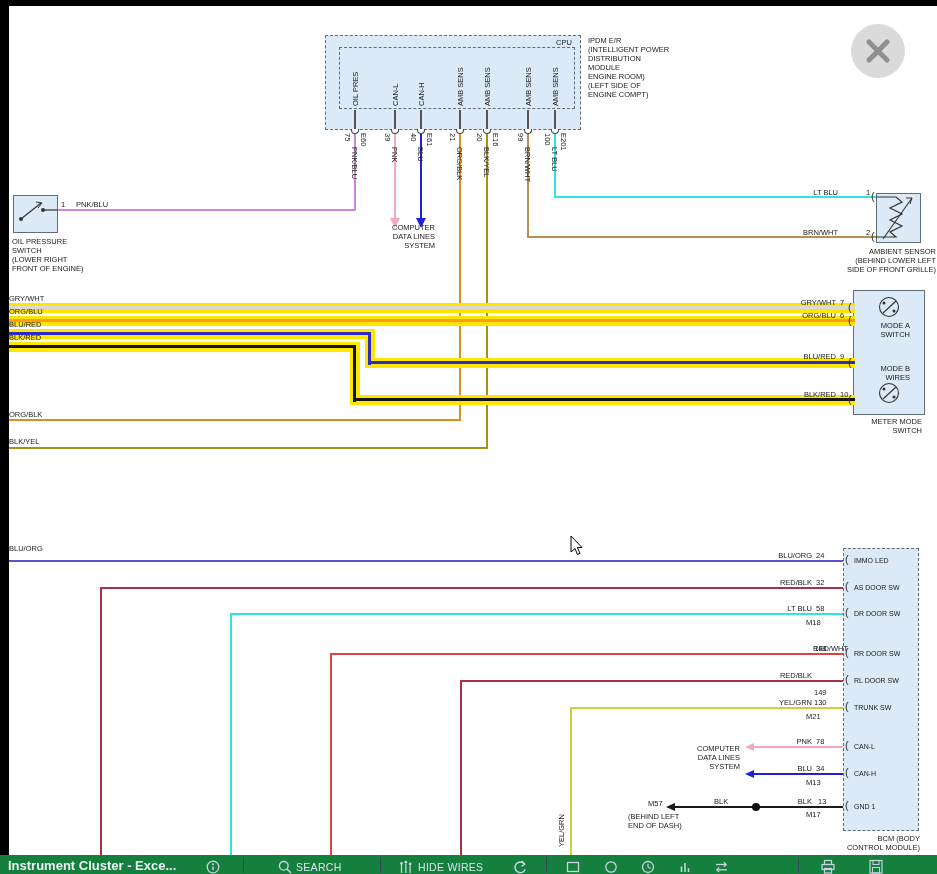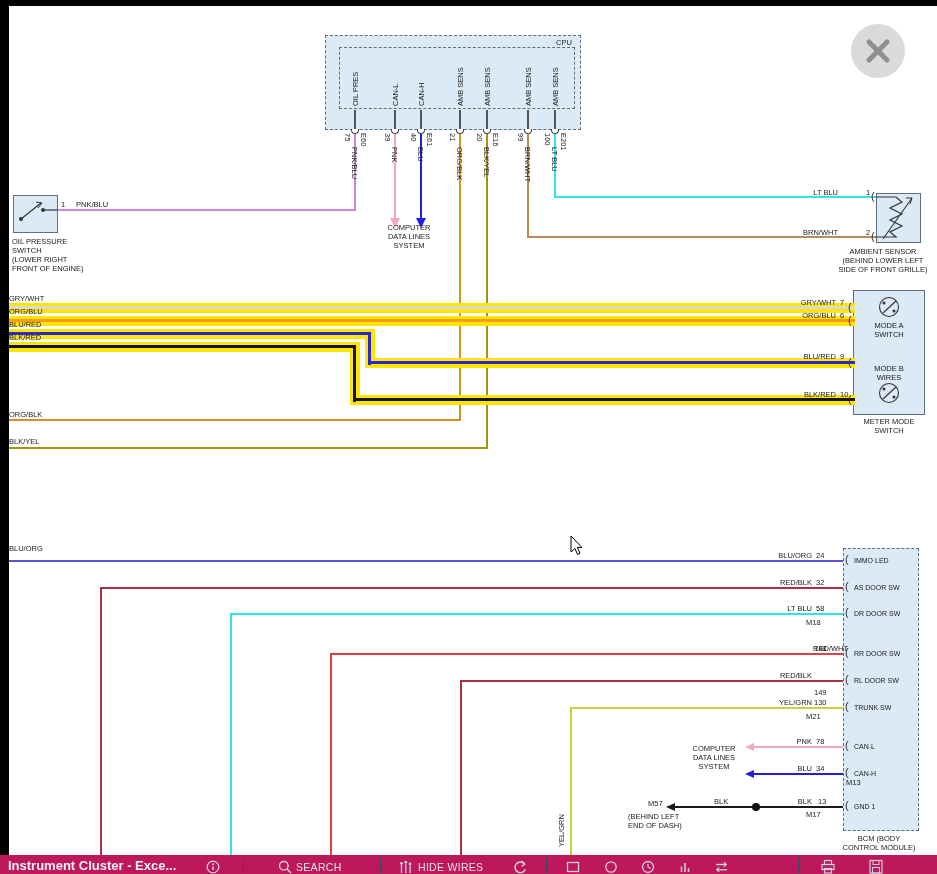--- a/index.html
+++ b/index.html
@@ -1,21 +1,21 @@
 <!DOCTYPE html>
 <html><head>
 <meta charset="utf-8">
 <style>
   *{margin:0;padding:0;box-sizing:border-box}
   html,body{width:937px;height:874px}
   body{font-family:"Liberation Sans",sans-serif;background:#fff;position:relative;overflow:hidden}
   #stage{position:absolute;left:0;top:0;width:937px;height:874px;background:#fff;overflow:hidden}
   .l{position:absolute;font-size:7.5px;line-height:9px;color:#1a1a1a;white-space:pre}
   .r{text-align:right}
-  .c{text-align:center}
+  .c{text-align:right}
   .v{transform:rotate(-90deg);transform-origin:0 0}
   .vd{transform:rotate(90deg);transform-origin:0 0}
   .wire{position:absolute}
   .band{position:absolute}
   .box{position:absolute;background:#dce9f6;border:1px solid #5f6e7d}
   .dash{border-style:dashed}
   .cup{position:absolute;width:8px;height:5px;border:1px solid #444;border-top:none;border-radius:0 0 8px 8px;background:#fff}
   .stub{position:absolute;width:1.5px;background:#555}
   .bracket{position:absolute;font-size:11px;line-height:10px;color:#333}
   .arr-d{position:absolute;width:0;height:0;border-left:5px solid transparent;border-right:5px solid transparent;border-top:10px solid #333}
@@ -140,20 +140,27 @@
   <span class="bracket" style="left:845px;top:581px">(</span>
   <span class="bracket" style="left:845px;top:607px">(</span>
   <span class="bracket" style="left:845px;top:647px">(</span>
   <span class="bracket" style="left:845px;top:674px">(</span>
   <span class="bracket" style="left:845px;top:701px">(</span>
   <span class="bracket" style="left:845px;top:740px">(</span>
   <span class="bracket" style="left:845px;top:767px">(</span>
   <span class="bracket" style="left:845px;top:800px">(</span>
 
   <span class="l" style="left:556px;top:38px">CPU</span>
+  <span class="l" style="left:588px;top:36px">IPDM E/R
+(INTELLIGENT POWER
+DISTRIBUTION
+MODULE
+ENGINE ROOM)
+(LEFT SIDE OF
+ENGINE COMPT)</span>
   <span class="l v" style="left:351px;top:106px">OIL PRES</span>
   <span class="l v" style="left:391px;top:106px">CAN-L</span>
   <span class="l v" style="left:417px;top:106px">CAN-H</span>
   <span class="l v" style="left:456px;top:106px">AMB SENS</span>
   <span class="l v" style="left:483px;top:106px">AMB SENS</span>
   <span class="l v" style="left:524px;top:106px">AMB SENS</span>
   <span class="l v" style="left:551px;top:106px">AMB SENS</span>
   <span class="l vd" style="left:352px;top:133px">75</span>
   <span class="l vd" style="left:392px;top:133px">39</span>
   <span class="l vd" style="left:418px;top:133px">40</span>
@@ -226,21 +233,21 @@
   <span class="l" style="left:814px;top:644px">148</span>
   <span class="l r" style="left:760px;top:671px;width:52px">RED/BLK</span>
   <span class="l" style="left:814px;top:688px">149</span>
   <span class="l r" style="left:760px;top:698px;width:52px">YEL/GRN</span>
   <span class="l" style="left:814px;top:698px">130</span>
   <span class="l" style="left:806px;top:712px">M21</span>
   <span class="l r" style="left:760px;top:737px;width:52px">PNK</span>
   <span class="l" style="left:816px;top:737px">78</span>
   <span class="l r" style="left:760px;top:764px;width:52px">BLU</span>
   <span class="l" style="left:816px;top:764px">34</span>
-  <span class="l" style="left:846px;top:778px">M13</span>
+  <span class="l" style="left:806px;top:778px">M13</span>
   <span class="l r" style="left:760px;top:797px;width:52px">BLK</span>
   <span class="l" style="left:818px;top:797px">13</span>
   <span class="l" style="left:806px;top:810px">M17</span>
 
   <span class="l" style="left:854px;top:556px;font-size:7px">IMMO LED</span>
   <span class="l" style="left:854px;top:583px;font-size:7px">AS DOOR SW</span>
   <span class="l" style="left:854px;top:609px;font-size:7px">DR DOOR SW</span>
   <span class="l" style="left:854px;top:649px;font-size:7px">RR DOOR SW</span>
   <span class="l" style="left:854px;top:676px;font-size:7px">RL DOOR SW</span>
   <span class="l" style="left:854px;top:703px;font-size:7px">TRUNK SW</span>
@@ -266,21 +273,21 @@
     <svg style="left:0;top:0" width="54" height="54" viewBox="0 0 54 54">
       <line x1="18" y1="18" x2="36" y2="36" stroke="#8f8f8f" stroke-width="5" stroke-linecap="round"></line>
       <line x1="36" y1="18" x2="18" y2="36" stroke="#8f8f8f" stroke-width="5" stroke-linecap="round"></line>
     </svg>
   </div>
 
   <svg style="left:570px;top:536px" width="16" height="20" viewBox="0 0 16 20">
     <polygon points="1,0 1,16 5,12.5 7.5,18.5 10,17.2 7.3,11.5 12,11.5" fill="#fff" stroke="#000" stroke-width="1"></polygon>
   </svg>
 
-  <div style="position:absolute;left:0;top:855px;width:937px;height:19px;background:#be185d">
+  <div style="position:absolute;left:0;top:855px;width:937px;height:19px;background:#15803d">
     <span style="position:absolute;left:8px;top:3px;font-size:13px;font-weight:bold;color:#eef2f7;white-space:pre">Instrument Cluster - Exce...</span>
     <svg style="left:206px;top:5px" width="14" height="14" viewBox="0 0 14 14">
       <circle cx="7" cy="7" r="5.8" fill="none" stroke="#c9d3e0" stroke-width="1.3"></circle>
       <line x1="7" y1="6.5" x2="7" y2="10" stroke="#c9d3e0" stroke-width="1.5"></line>
       <circle cx="7" cy="4.2" r="1" fill="#c9d3e0"></circle>
     </svg>
     <div class="sep" style="left:243px;top:2px"></div>
     <svg style="left:278px;top:5px" width="14" height="14" viewBox="0 0 14 14">
       <circle cx="5.8" cy="5.8" r="4.3" fill="none" stroke="#c9d3e0" stroke-width="1.4"></circle>
       <line x1="9" y1="9" x2="13" y2="13" stroke="#c9d3e0" stroke-width="1.6"></line>

